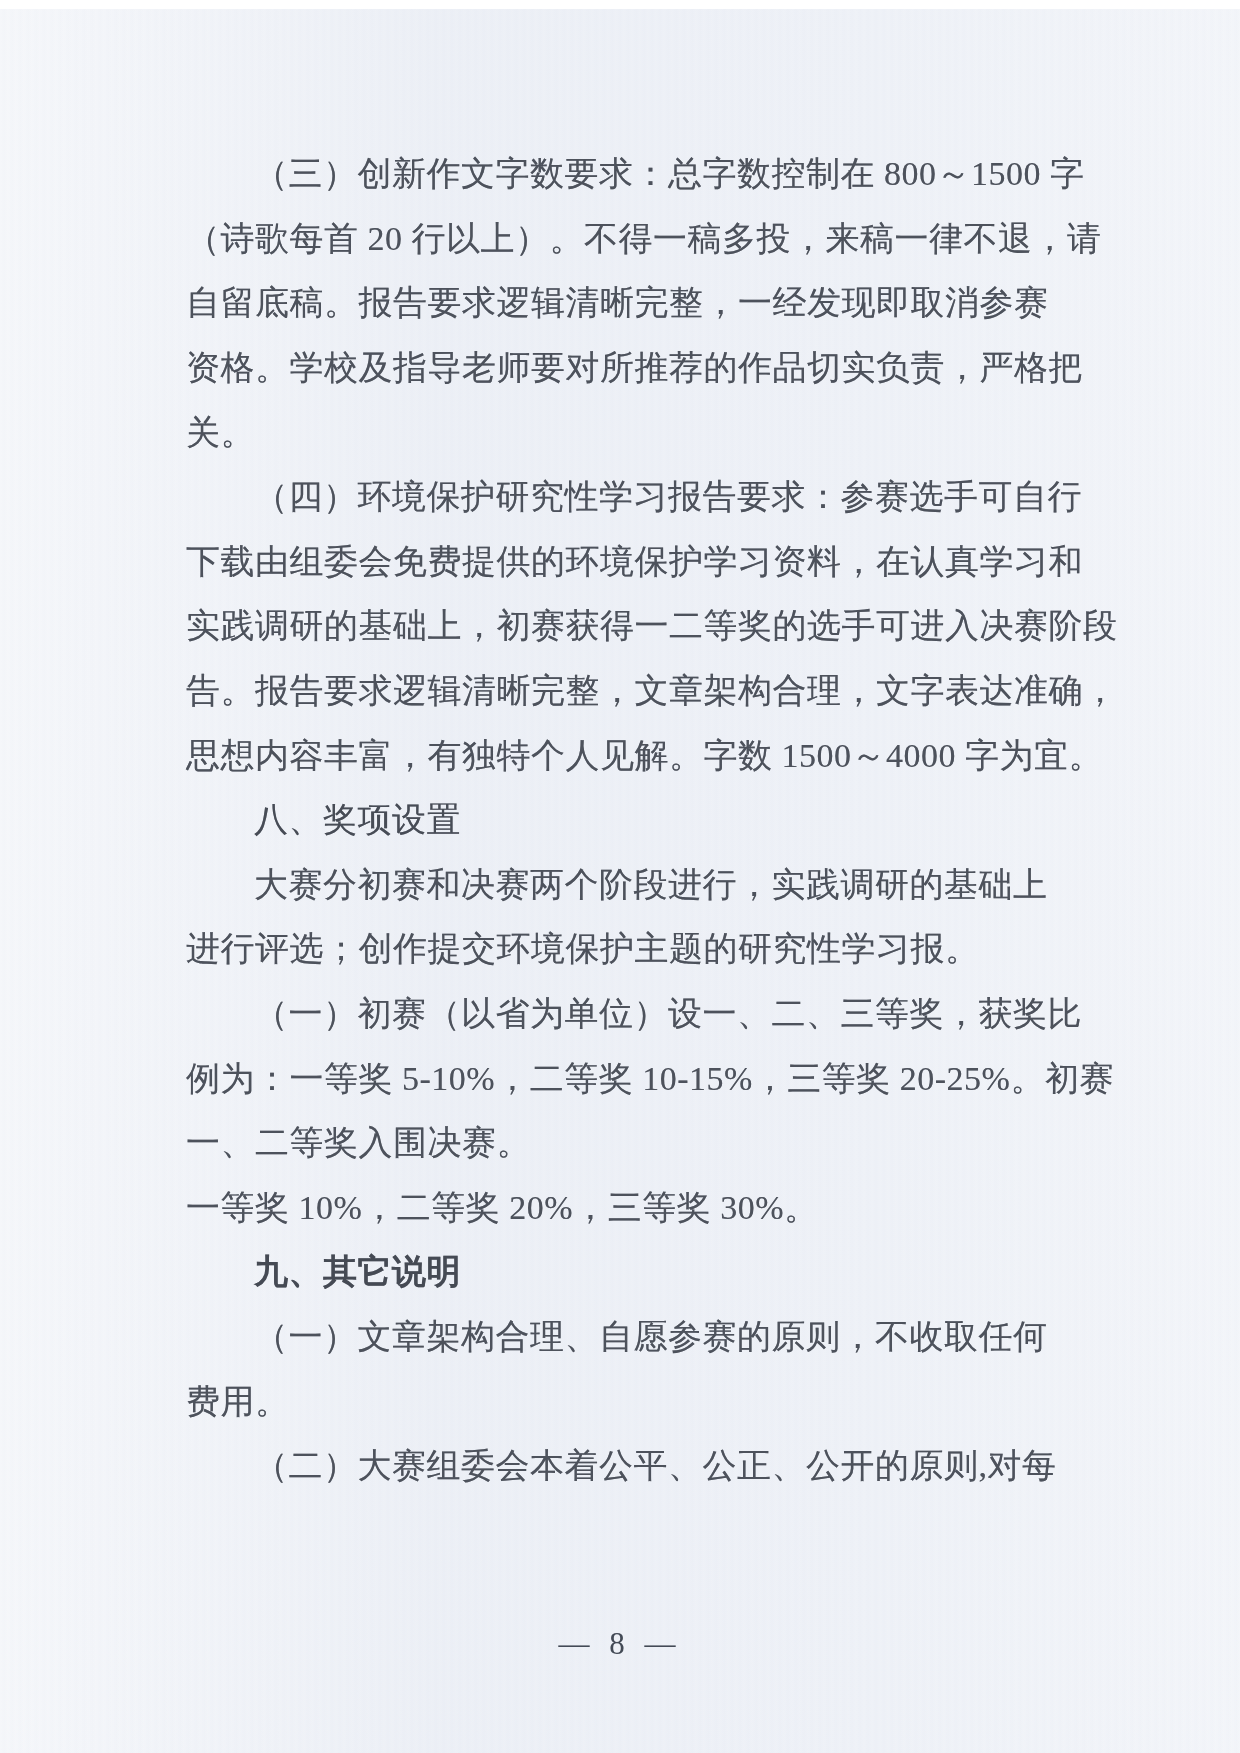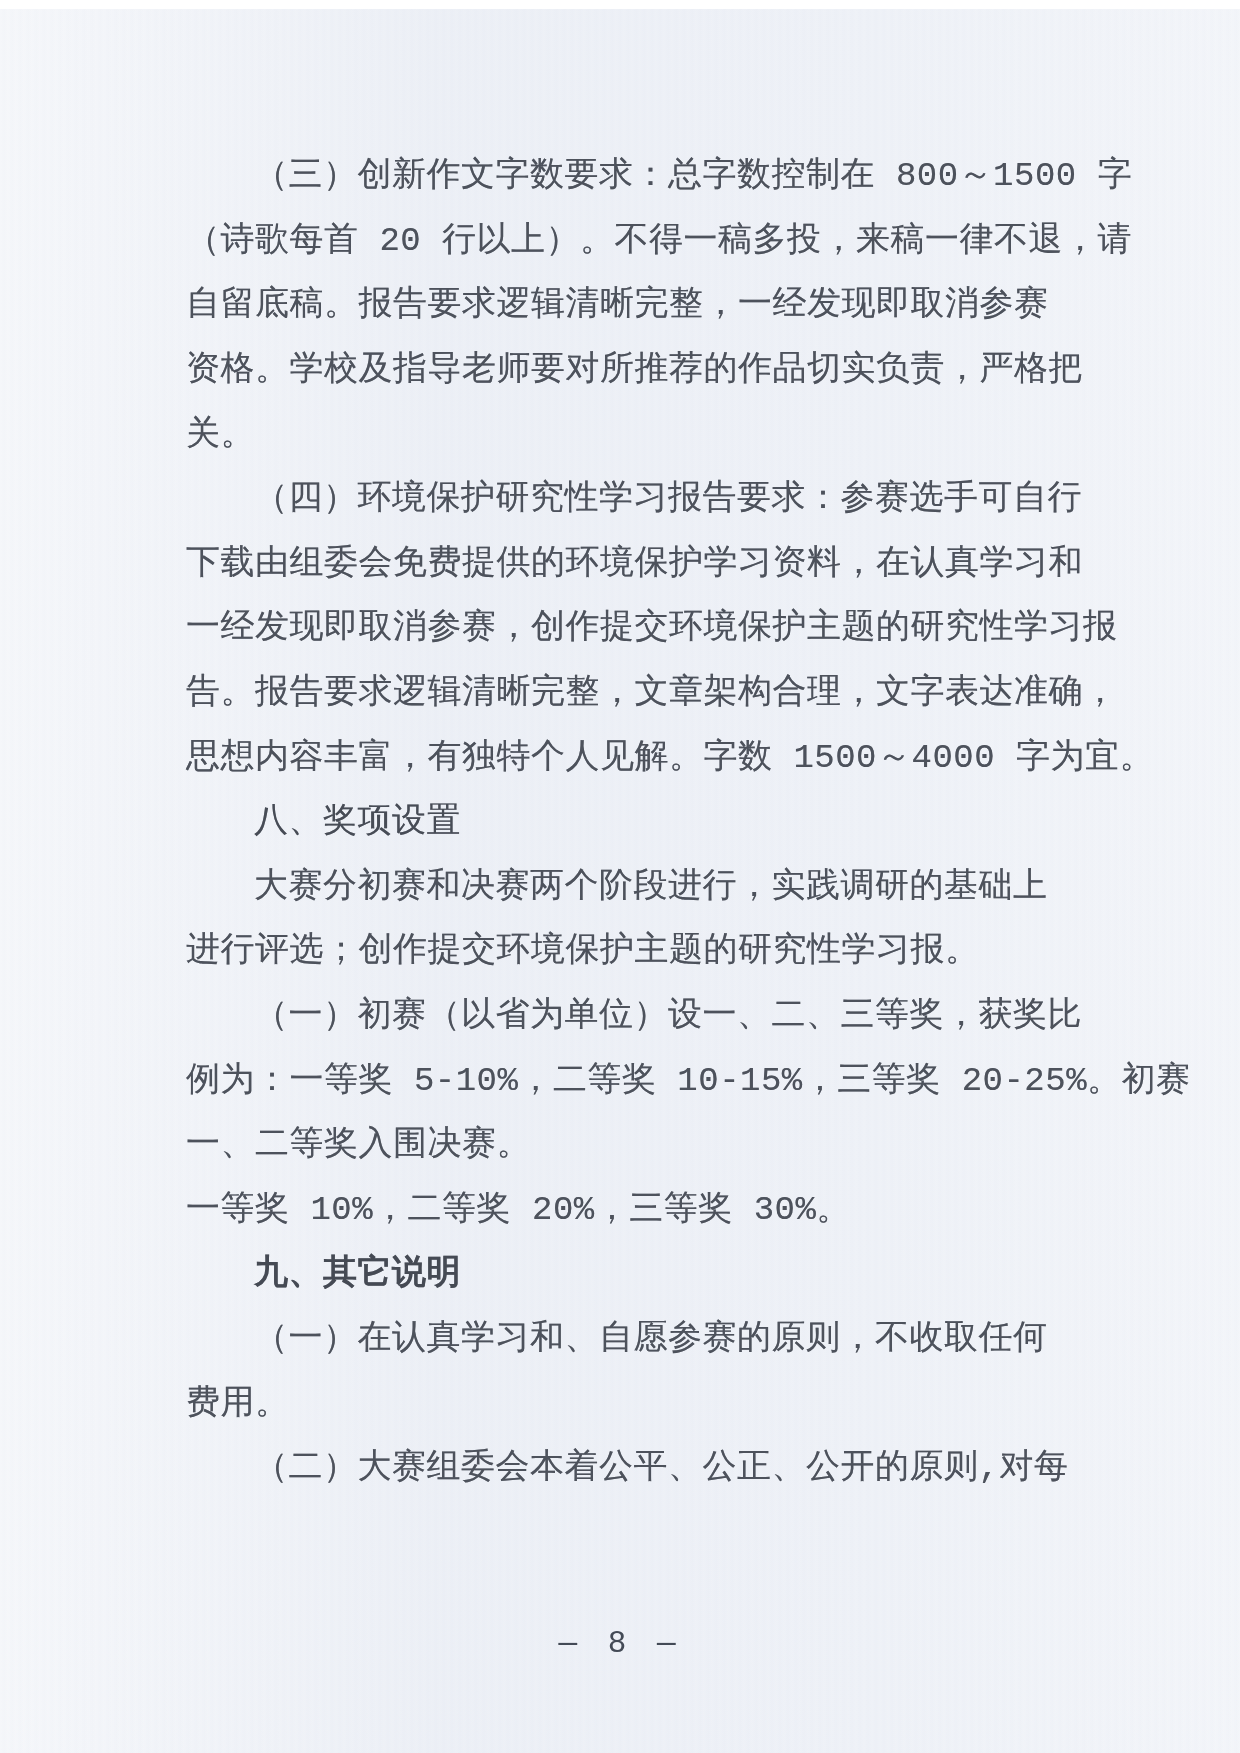--- a/index.html
+++ b/index.html
@@ -16,21 +16,21 @@
       repeating-linear-gradient(90deg,
         rgba(255,255,255,0.05) 0px,
         rgba(214,220,232,0.06) 4px,
         rgba(255,255,255,0.05) 8px),
       linear-gradient(90deg,
         rgba(255,255,255,0.45) 0%,
         rgba(233,237,245,0.25) 35%,
         rgba(240,243,249,0.30) 70%,
         rgba(250,251,253,0.45) 100%),
       #edf0f6;
-    font-family: Liberation Mono, monospace;
+    font-family: Liberation Serif, serif;
   }
   .page::before {
     content: "";
     position: absolute;
     left: 0; top: 0;
     width: 100%;
     height: 9px;
     background: #ffffff;
   }
   .doc {
@@ -75,29 +75,29 @@
 
 <div class="page">
   <div class="doc" id="doc">
       <div class="line body indent">（三）创新作文字数要求：总字数控制在 800～1500 字</div>
       <div class="line body">（诗歌每首 20 行以上）。不得一稿多投，来稿一律不退，请</div>
       <div class="line body">自留底稿。报告要求逻辑清晰完整，一经发现即取消参赛</div>
       <div class="line body">资格。学校及指导老师要对所推荐的作品切实负责，严格把</div>
       <div class="line body">关。</div>
       <div class="line body indent">（四）环境保护研究性学习报告要求：参赛选手可自行</div>
       <div class="line body">下载由组委会免费提供的环境保护学习资料，在认真学习和</div>
-      <div class="line body">一经发现即取消参赛，创作提交环境保护主题的研究性学习报</div>
+      <div class="line body">实践调研的基础上，初赛获得一二等奖的选手可进入决赛阶段</div>
       <div class="line body">告。报告要求逻辑清晰完整，文章架构合理，文字表达准确，</div>
       <div class="line body">思想内容丰富，有独特个人见解。字数 1500～4000 字为宜。</div>
       <div class="line heading indent">八、奖项设置</div>
       <div class="line body indent">大赛分初赛和决赛两个阶段进行，实践调研的基础上</div>
       <div class="line body">进行评选；创作提交环境保护主题的研究性学习报。</div>
       <div class="line body indent">（一）初赛（以省为单位）设一、二、三等奖，获奖比</div>
       <div class="line body">例为：一等奖 5-10%，二等奖 10-15%，三等奖 20-25%。初赛</div>
       <div class="line body">一、二等奖入围决赛。</div>
       <div class="line body">一等奖 10%，二等奖 20%，三等奖 30%。</div>
       <div class="line heading-bold indent">九、其它说明</div>
-      <div class="line body indent">（一）在认真学习和、自愿参赛的原则，不收取任何</div>
+      <div class="line body indent">（一）文章架构合理、自愿参赛的原则，不收取任何</div>
       <div class="line body">费用。</div>
       <div class="line body indent">（二）大赛组委会本着公平、公正、公开的原则,对每</div>
     </div>
   <div class="pagenum">— 8 —</div>
 </div>
 
 </body></html>

